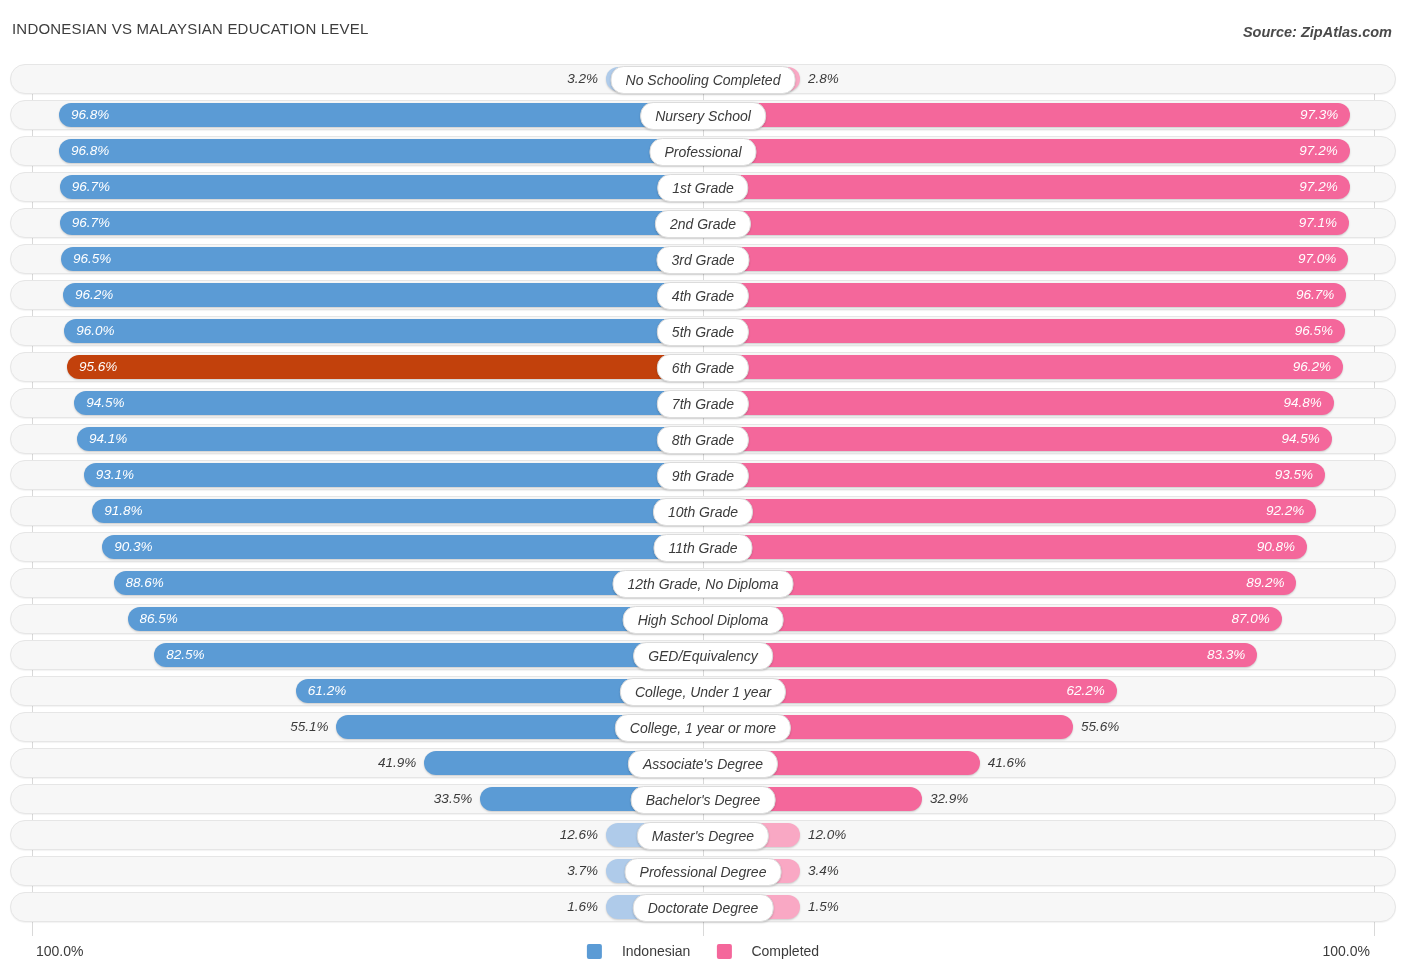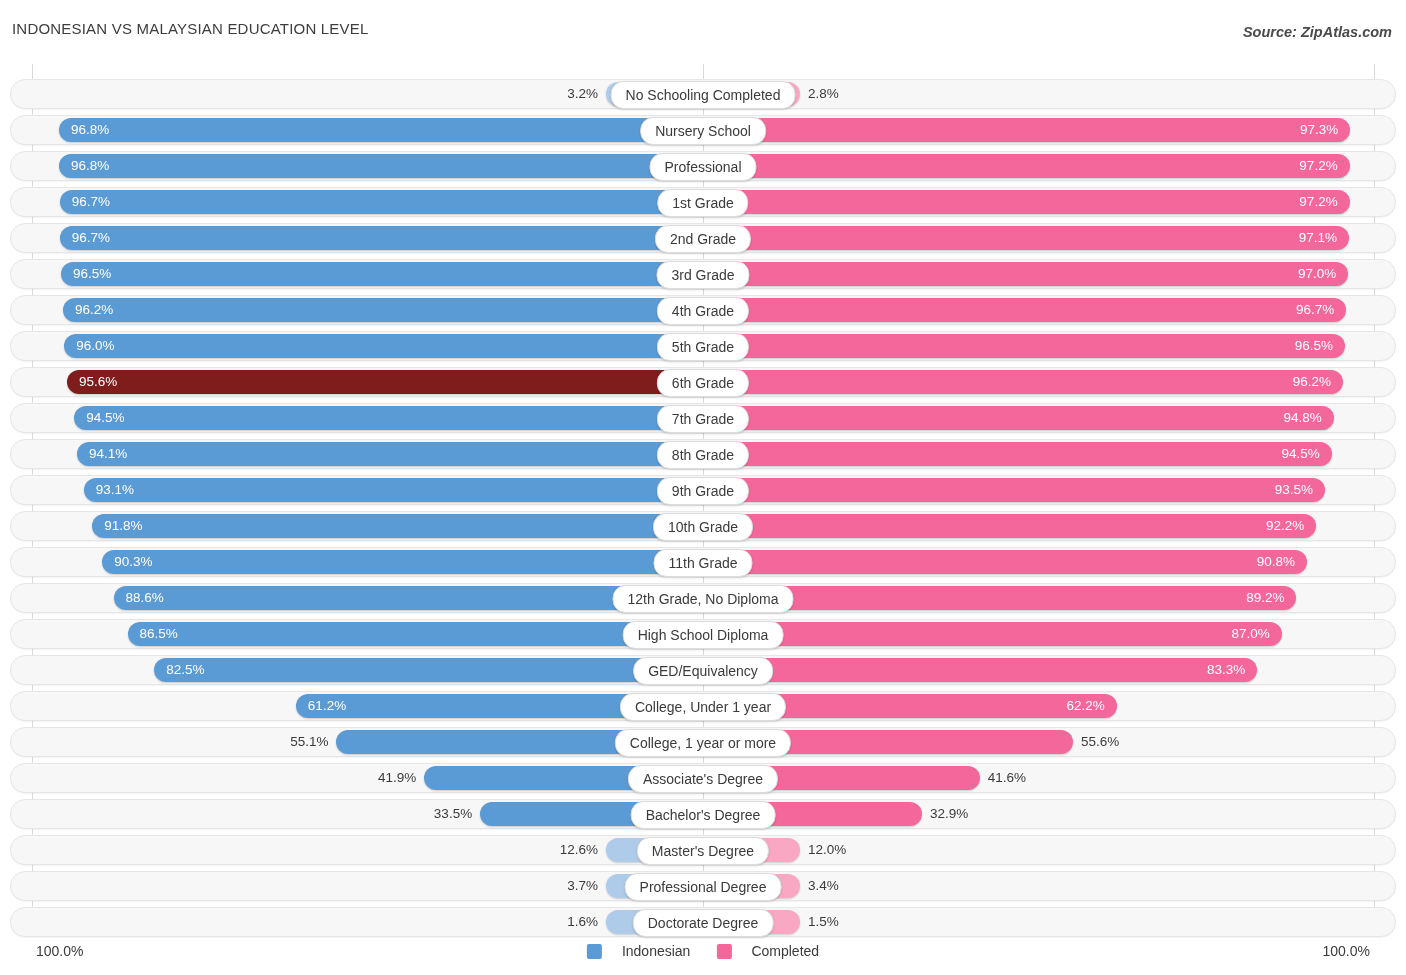--- a/index.html
+++ b/index.html
@@ -59,22 +59,23 @@
   .gridline {
     position: absolute;
     top: 0;
     bottom: 0;
     width: 1px;
     background: #d9d9d9;
   }
 
   .rows {
     position: absolute;
-    left: 0; top: 15px;
+    left: 0; top: 0;
     width: 100%;
+    font-style: italic;
   }
   .row {
     position: relative;
     height: 30px;
     margin-bottom: 6px;
   }
   .track {
     position: absolute;
     left: 0; top: 0;
     width: 100%;
@@ -305,21 +306,21 @@
         <div class="half right">
           <div class="bar right" style="width: 92.64%; background: rgb(244, 103, 155);">
             <span class="bar-value inside-right">96.5%</span>
           </div>
         </div>
         <div class="pill">5th Grade</div>
       </div>
       <div class="row">
         <div class="track" style="background: rgb(247, 247, 247);"></div>
         <div class="half left">
-          <div class="bar left" style="width: 91.776%; background: #7f1d1d;">
+          <div class="bar left" style="width: 91.776%; background: #c2410c;">
             <span class="bar-value inside-left">95.6%</span>
           </div>
         </div>
         <div class="half right">
           <div class="bar right" style="width: 92.352%; background: rgb(244, 103, 155);">
             <span class="bar-value inside-right">96.2%</span>
           </div>
         </div>
         <div class="pill">6th Grade</div>
       </div>

